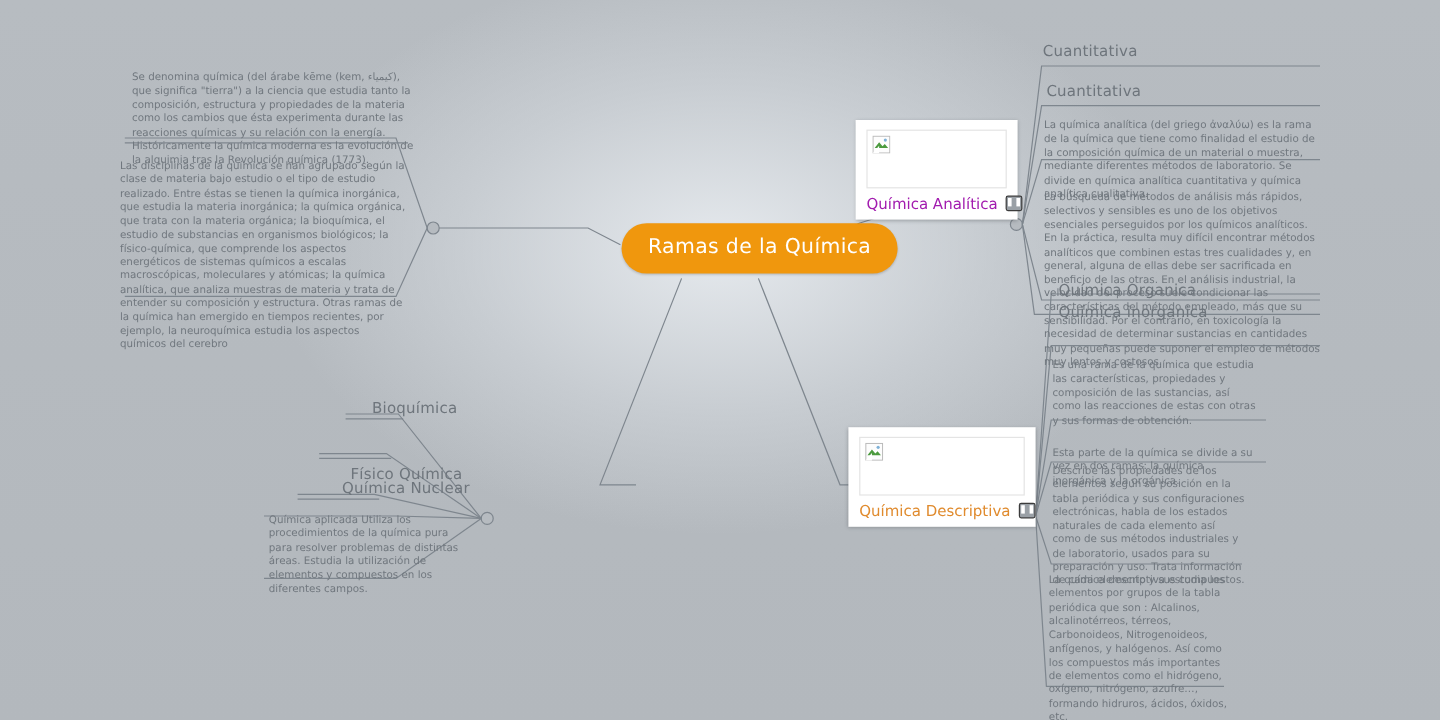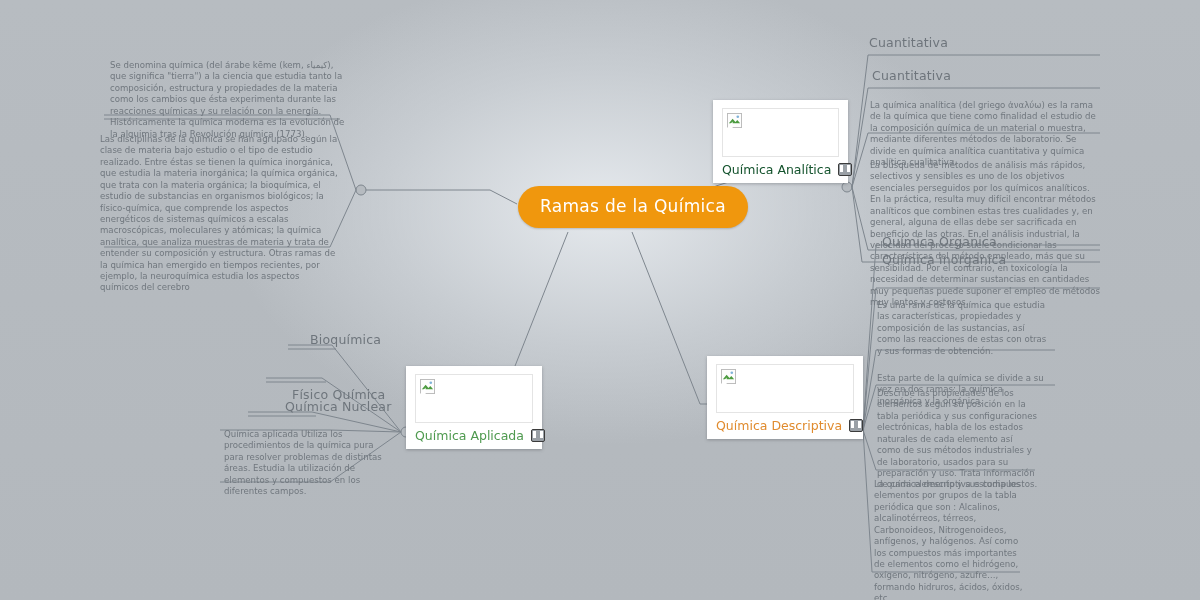--- a/index.html
+++ b/index.html
@@ -114,39 +114,25 @@
   <div class="imgnode" style="left:713px;top:100px;width:117px;">
     <div class="frame" style="height:47px;">
       <svg class="brokenimg" viewBox="0 0 16 16">
         <rect x="0.5" y="0.5" width="15" height="15" fill="#fdfdfd" stroke="#b9b9b9"></rect>
         <path d="M2 11 L6 6 L9 9.5 L11 7.5 L14 11 Z" fill="#4c9b3f"></path>
         <circle cx="11.5" cy="4" r="1.4" fill="#7fb2d8"></circle>
         <path d="M0 16 L6 9 L6 16 Z" fill="#ffffff"></path>
       </svg>
     </div>
     <div class="caption">
-      <span style="color:#14532d;">Química Analítica</span>
+      <span style="color:#a21caf;">Química Analítica</span>
       <span class="micon"></span>
     </div>
   </div>
 
-  <div class="imgnode" style="left:406px;top:366px;width:118px;">
-    <div class="frame" style="height:47px;">
-      <svg class="brokenimg" viewBox="0 0 16 16">
-        <rect x="0.5" y="0.5" width="15" height="15" fill="#fdfdfd" stroke="#b9b9b9"></rect>
-        <path d="M2 11 L6 6 L9 9.5 L11 7.5 L14 11 Z" fill="#4c9b3f"></path>
-        <circle cx="11.5" cy="4" r="1.4" fill="#7fb2d8"></circle>
-        <path d="M0 16 L6 9 L6 16 Z" fill="#ffffff"></path>
-      </svg>
-    </div>
-    <div class="caption">
-      <span style="color:#4f9a4f;">Química Aplicada</span>
-      <span class="micon"></span>
-    </div>
-  </div>
 
   <div class="imgnode" style="left:707px;top:356px;width:138px;">
     <div class="frame" style="height:47px;">
       <svg class="brokenimg" viewBox="0 0 16 16">
         <rect x="0.5" y="0.5" width="15" height="15" fill="#fdfdfd" stroke="#b9b9b9"></rect>
         <path d="M2 11 L6 6 L9 9.5 L11 7.5 L14 11 Z" fill="#4c9b3f"></path>
         <circle cx="11.5" cy="4" r="1.4" fill="#7fb2d8"></circle>
         <path d="M0 16 L6 9 L6 16 Z" fill="#ffffff"></path>
       </svg>
     </div>

